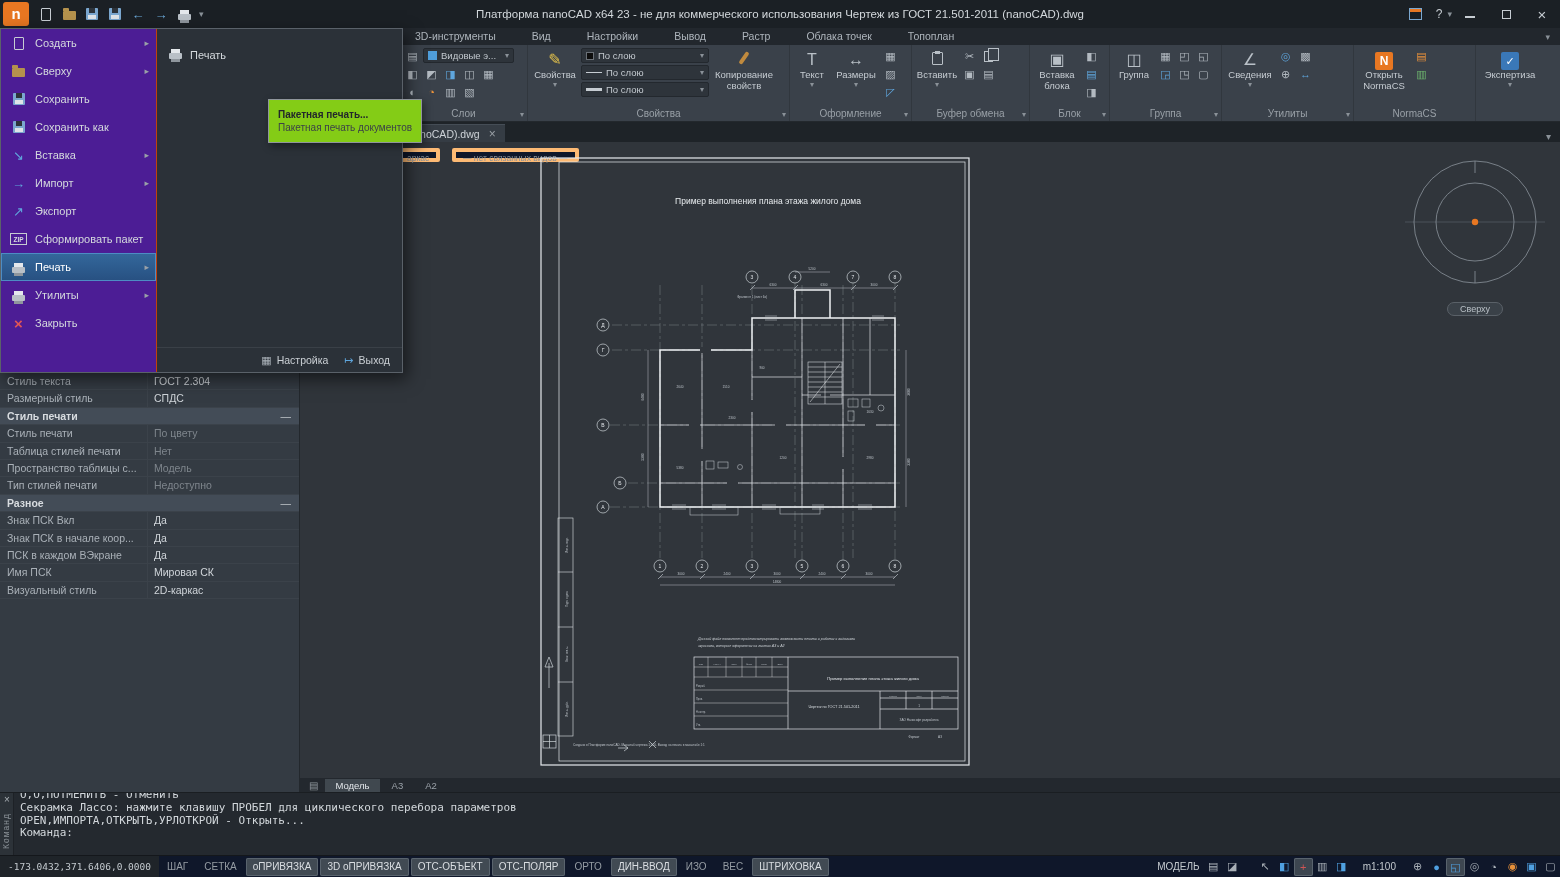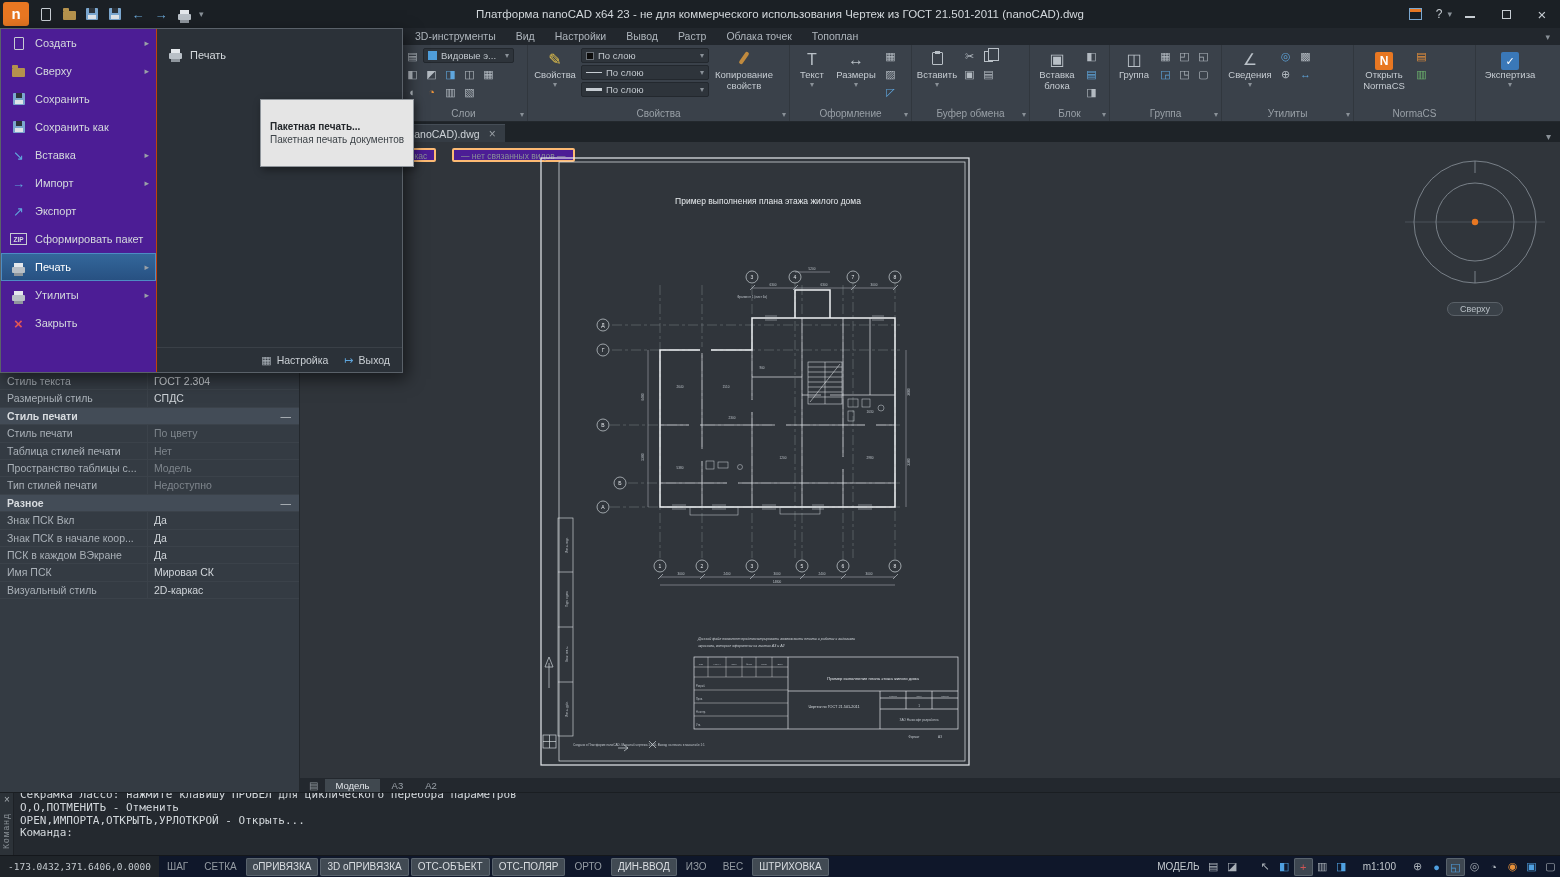--- a/index.html
+++ b/index.html
@@ -20,21 +20,21 @@
   .win-right{position:absolute;right:0;top:0;height:28px;display:flex;align-items:center;z-index:2}
   .i-cal{width:13px;height:12px;border:1px solid #7ba7cf;position:relative;display:inline-block}
   .i-cal::before{content:"";position:absolute;top:0;left:0;right:0;height:3px;background:#e87722}
   .helpq{color:#c6ccd2;font-size:12px;margin:0 3px 0 10px}
   .wb{width:36px;height:28px;display:flex;align-items:center;justify-content:center;color:#c6ccd2;font-size:15px}
   .minbar{width:10px;height:2px;background:#c6ccd2;margin-top:6px}
   .maxbox{width:9px;height:9px;border:1.5px solid #c6ccd2}
 
   
   #ribbon-tabs{position:absolute;top:28px;left:0;width:100%;height:17px;background:#22272d;display:flex;
-               align-items:center;gap:2px;padding-left:406px;z-index:10}
+               align-items:center;gap:18px;padding-left:406px;z-index:10}
   .rtab{font-size:10.5px;color:#aeb5bc;padding:0 9px;line-height:17px;white-space:nowrap}
   .rt-end{margin-left:auto;padding-right:10px;color:#8a9198;font-size:9px}
   #ribbon{position:absolute;top:45px;left:0;width:100%;height:77px;background:#3a414a;
           border-bottom:1px solid #23282d;display:flex;padding-left:400px;z-index:5}
   .rg{position:relative;border-right:1px solid #31373e;display:flex;flex-direction:column;flex:none}
   .rg-c{flex:1;display:flex;align-items:flex-start;padding:3px 4px 0;gap:3px}
   .rg-l{height:14px;font-size:10px;color:#99a0a7;text-align:center;position:relative;line-height:13px}
   .gc{position:absolute;right:3px;top:1px;font-size:8px;color:#8a9198}
   .rbig{display:flex;flex-direction:column;align-items:center;text-align:center;font-size:9.5px;
         line-height:10.5px;color:#c6ccd2;padding:2px 1px;border-radius:2px}
@@ -94,21 +94,21 @@
         border-bottom:1px solid #3b424a;position:relative}
   .pl{padding-left:7px;color:#aab1b8;border-right:1px solid #3b424a;white-space:nowrap;overflow:hidden}
   .pv{padding-left:6px;color:#d0d5da;white-space:nowrap;overflow:hidden}
   .pv.dim{color:#7e858c}
   .prow.hdr{background:#434c57}
   .prow.hdr .pl{color:#d8dce0;font-weight:bold;border-right:none}
   .pminus{position:absolute;right:8px;top:0;color:#c0c6cb}
 
   
   #canvas{position:absolute;top:142px;left:300px;right:0;bottom:85px;background:#30353b;overflow:hidden}
-  .vpill{position:absolute;top:6px;height:14px;background:#4c1d95;border:2px solid #fdba74;border-radius:2px;
+  .vpill{position:absolute;top:6px;height:14px;background:#0f172a;border:4px solid #fdba74;border-radius:2px;
          font-size:8.5px;color:#8a9198;line-height:12px;padding:0 7px;white-space:nowrap}
   #plan{position:absolute;left:240px;top:15px}
   #compass{position:absolute;left:1105px;top:10px;width:140px;height:140px}
   #compass-label{position:absolute;left:1105px;top:160px;width:140px;text-align:center}
   #compass-label span{display:inline-block;background:#3a4148;border:1px solid #5a6168;border-radius:8px;
                       font-size:9px;color:#b9c0c6;padding:1px 12px}
   .t8{font-size:8.5px;fill:#e8ecef}.t5{font-size:5px;fill:#e2e6ea}
   .t4{font-size:4.2px;fill:#dfe3e7}.t38{font-size:3.8px;fill:#d6dbdf}
   .t36{font-size:3.6px;fill:#ccd1d6;font-style:italic}
   .t3{font-size:3.1px;fill:#bdc3c9}.t26{font-size:2.6px;fill:#b7bdc3}.t23{font-size:2.3px;fill:#b2b8be}
@@ -155,22 +155,22 @@
   .fm-item .mi{width:19px;height:19px;display:flex;align-items:center;justify-content:center;flex:none}
   .fm-item .sub{margin-left:auto;color:#9aa1a8;font-size:9px;padding-right:3px}
   .fm-item.active{background:linear-gradient(#34689c,#275081);box-shadow:inset 0 0 0 1px #4d8cc4;color:#fff}
   .fm-right{flex:1;padding-top:12px;position:relative;background:#2b3138}
   .fm-item2{height:27px;display:flex;align-items:center;gap:8px;padding:0 10px;font-size:11px;color:#d4d9dd;margin:0 2px}
   .fm-item2.active{background:linear-gradient(#34689c,#275081);box-shadow:inset 0 0 0 1px #4d8cc4;color:#fff}
   .fm-footer{position:absolute;bottom:0;left:0;right:0;height:25px;border-top:1px solid #3a4047;display:flex;
              justify-content:flex-end;align-items:center;gap:16px;padding-right:12px;font-size:10.5px;color:#cbd0d5}
   .fbtn{display:flex;align-items:center;gap:5px}
   .fic{font-size:11px;color:#aab1b8}
-  #fm-tooltip{position:absolute;left:260px;top:99px;background:#e5e5e5;border:1px solid #8f959b;
-              box-shadow:2px 3px 8px rgba(0,0,0,.4);z-index:60;padding:20px 9px;font-size:10px;
+  #fm-tooltip{position:absolute;left:268px;top:99px;background:#84cc16;border:1px solid #8f959b;
+              box-shadow:2px 3px 8px rgba(0,0,0,.4);z-index:60;padding:8px 9px;font-size:10px;
               color:#23272b;line-height:13px;white-space:nowrap}
   #fm-tooltip .tt1{font-weight:bold}
   #fm-tooltip .tt2{color:#3c4247}
 </style>
 </head>
 <body>
 
 <header id="titlebar">
   <div id="win-title">Платформа nanoCAD x64 23 - не для коммерческого использования Чертеж из ГОСТ 21.501-2011 (nanoCAD).dwg</div>
   <div class="qat">
@@ -659,22 +659,22 @@
   <span class="ltab">А3</span>
   <span class="ltab">А2</span>
 </div>
 
 <div id="cmdarea">
   <div class="cmd-gutter">
     <span class="cmd-close">×</span>
     <span class="cmd-vtitle">Команд</span>
   </div>
   <div class="cmd-lines">
+    <div>О,О,ПОТМЕНИТЬ - Отменить</div>
     <div>Секрамка Лассо: нажмите клавишу ПРОБЕЛ для циклического перебора параметров</div>
-    <div>О,О,ПОТМЕНИТЬ - Отменить</div>
     <div>OPEN,ИМПОРТА,ОТКРЫТЬ,УРЛОТКРОЙ - Открыть...</div>
     <div>Команда:</div>
   </div>
 </div>
 
 <footer id="statusbar">
   <span class="sb-coords">-173.0432,371.6406,0.0000</span>
   <span class="tg">ШАГ</span>
   <span class="tg">СЕТКА</span>
   <span class="tg on">оПРИВЯЗКА</span>

